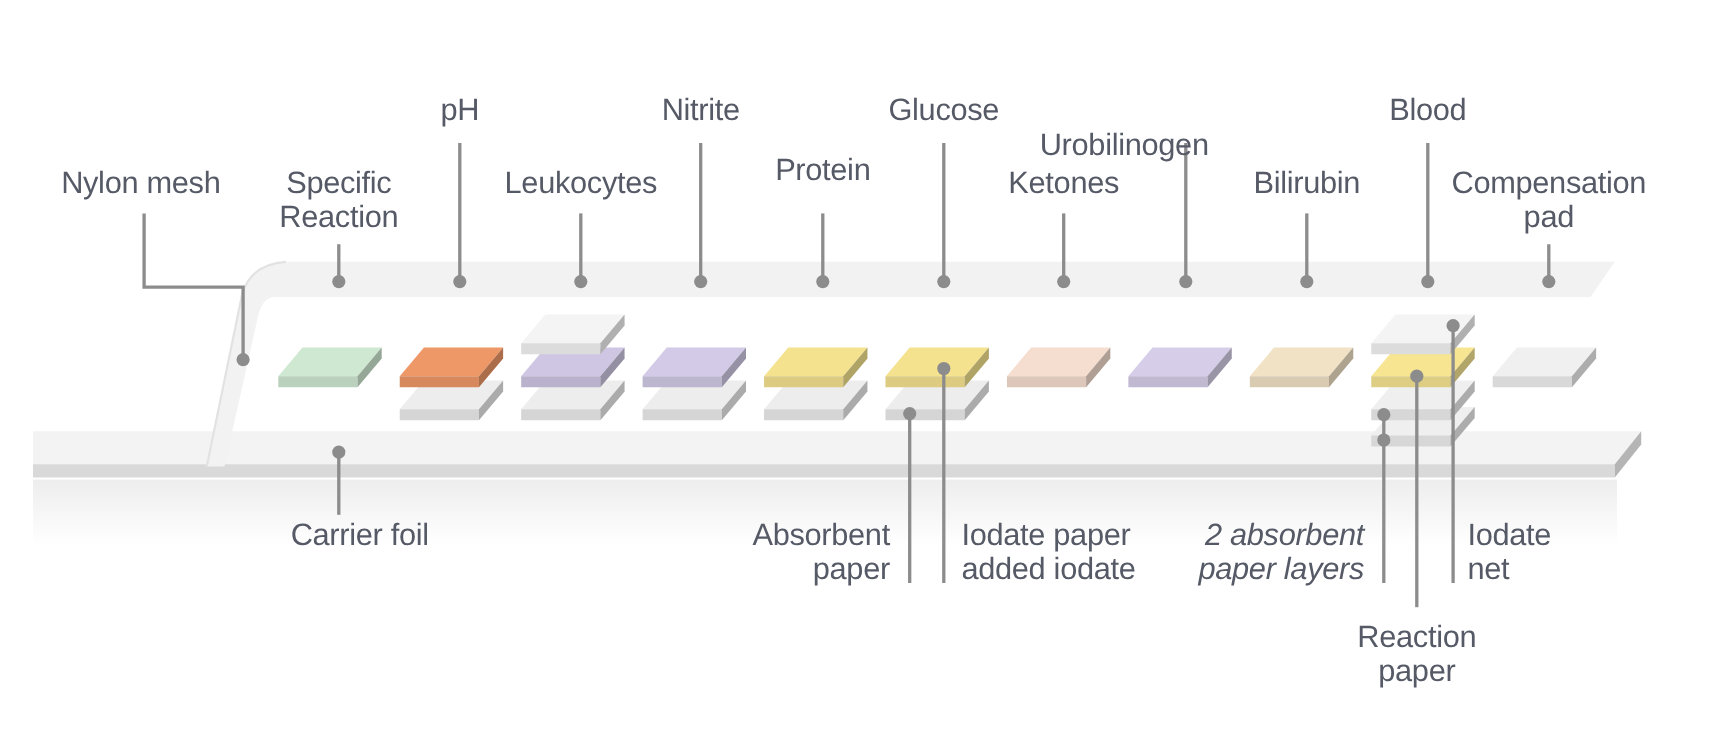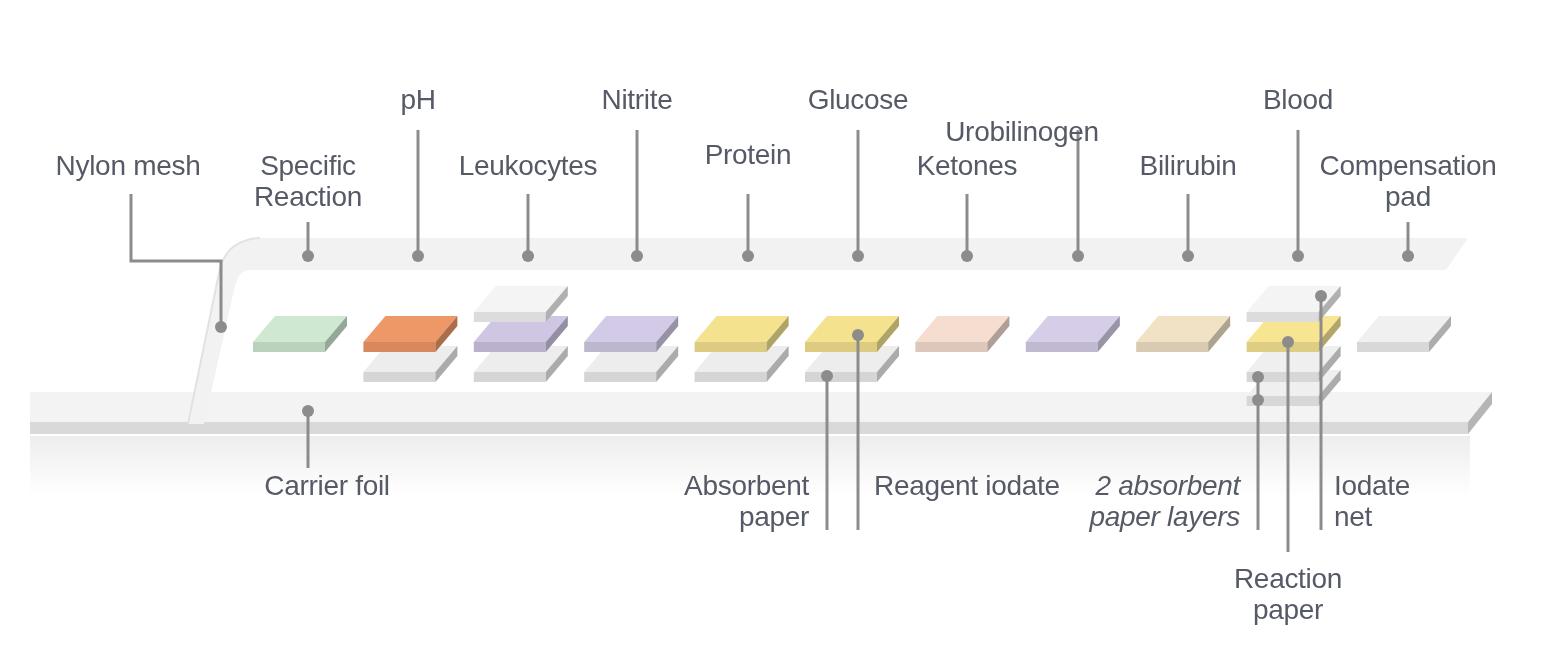--- a/index.html
+++ b/index.html
@@ -227,21 +227,22 @@
     </div>
   <div id="bottom-labels">
       <div class="lbl c" style="left: 303px; top: 470px; margin-left: 24px;">
         <span>Carrier foil</span>
       </div>
       <div class="lbl r" style="left: 809px; top: 470px;">
         <span>Absorbent</span>
         <span>paper</span>
       </div>
       <div class="lbl l" style="left: 874px; top: 470px;">
-        <span>Reagent iodate</span>
+        <span>Iodate paper</span>
+        <span>added iodate</span>
       </div>
       <div class="lbl r" style="left: 1240px; top: 470px; font-style: italic;">
         <span>2 absorbent</span>
         <span>paper layers</span>
       </div>
       <div class="lbl l" style="left: 1334px; top: 470px;">
         <span>Iodate</span>
         <span>net</span>
       </div>
       <div class="lbl c" style="left: 1288px; top: 563px;">

